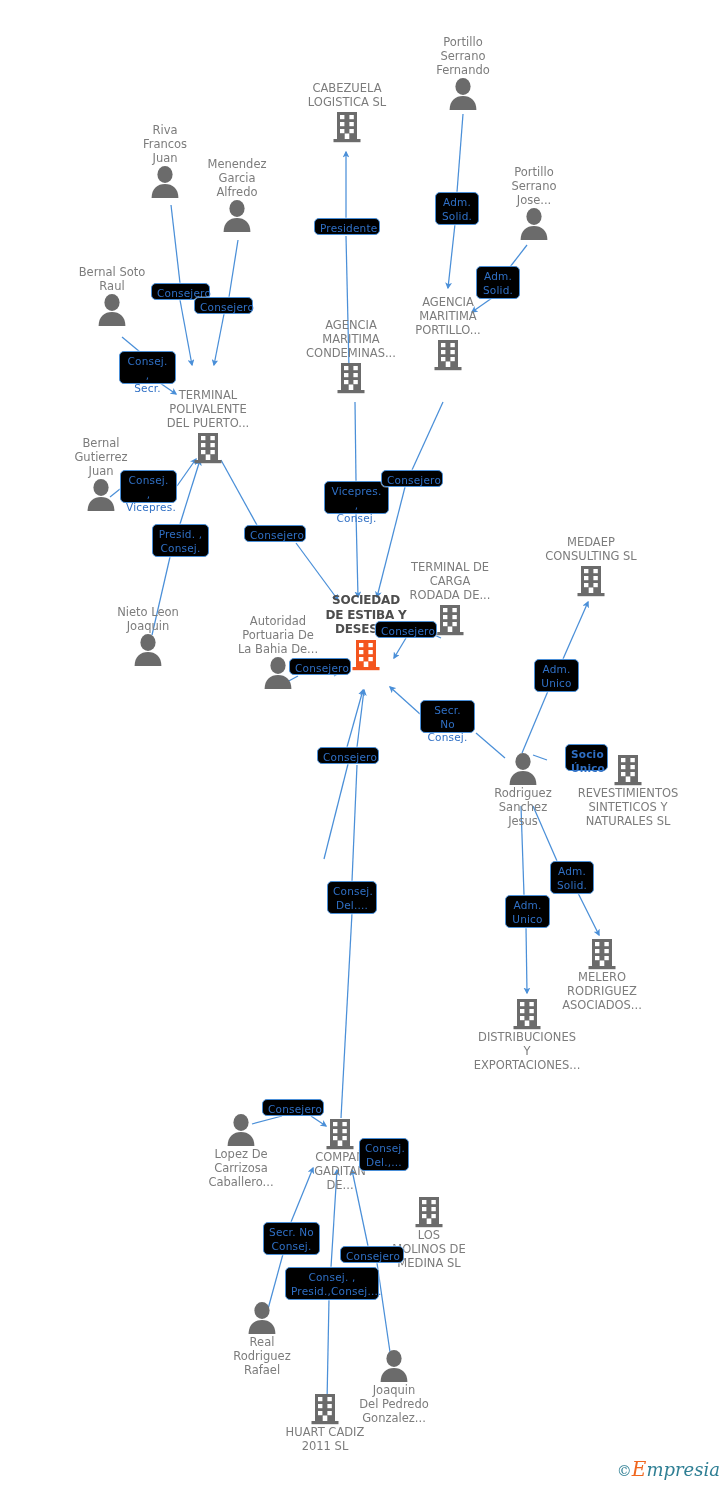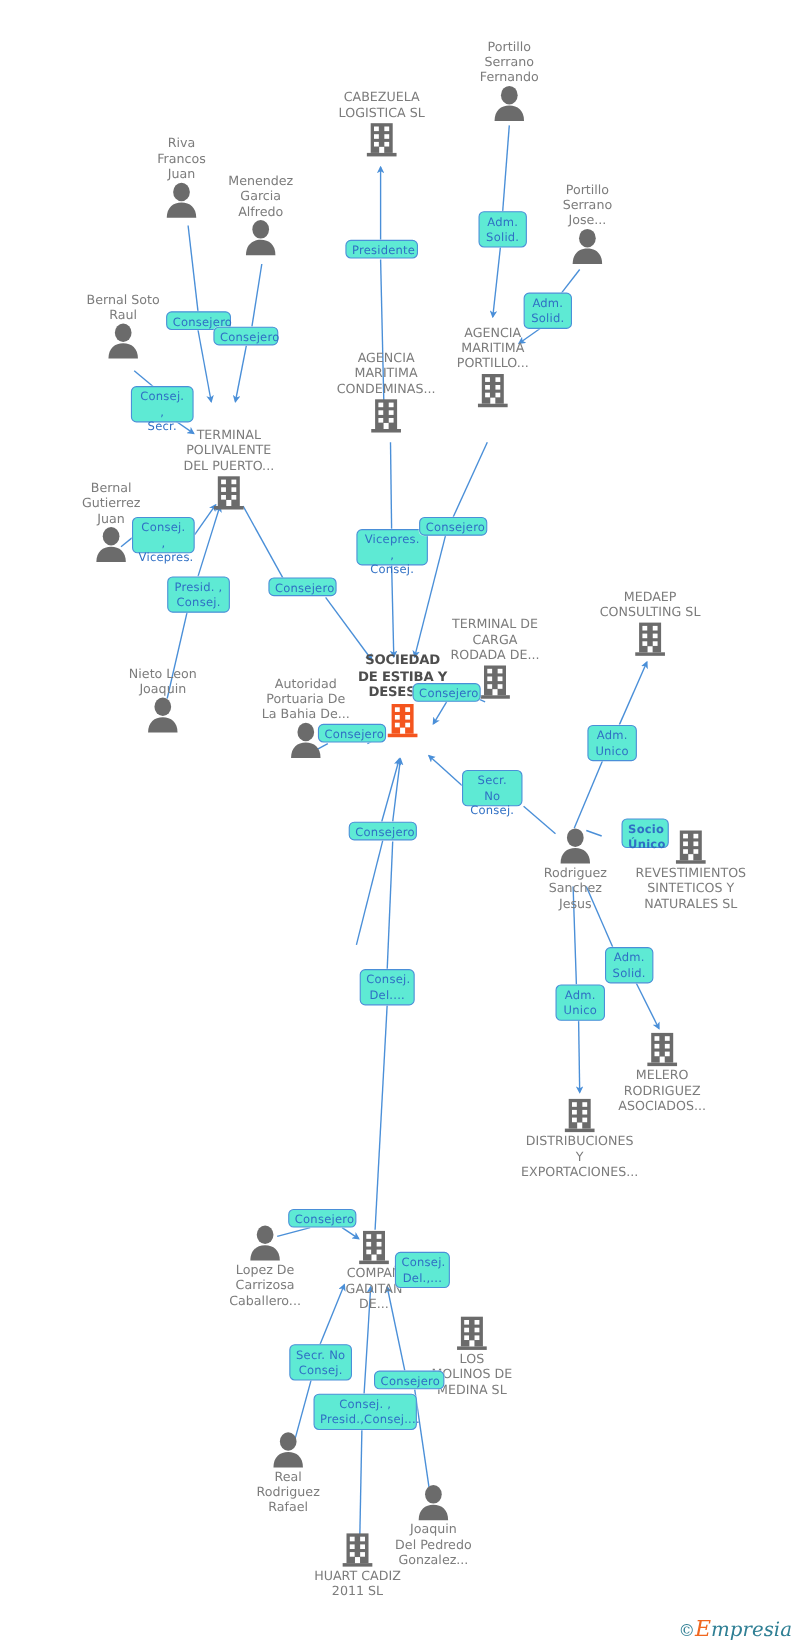--- a/index.html
+++ b/index.html
@@ -44,38 +44,38 @@
     font-weight:bold;
     font-size:12px;
     line-height:14.5px;
     letter-spacing:-.2px;
   }
 
   
   .chip{
     position:absolute;
     box-sizing:border-box;
-    background:#5eead4;
+    background:#000000;
     border:1.4px solid #4a8fd8;
     border-radius:5px;
     color:#2f6fc4;
     font-size:10.5px;
     line-height:13.5px;
     text-align:center;
     padding:3px 5px;
     white-space:pre-line;
     letter-spacing:.2px;
     box-shadow:0 0 0 .5px rgba(255,255,255,.6);
   }
 
   
   #watermark{
     position:absolute;
     right:8px;
-    bottom:8px;
+    bottom:19px;
     font-size:17px;
     color:#2f7f94;
     font-family:"DejaVu Serif", serif;
     white-space:nowrap;
   }
   #watermark .c{ font-size:15px; color:#2f7f94; }
   #watermark .e{ color:#f0671f; font-style:italic; font-size:20px;}
   #watermark .rest{ color:#2f7f94; font-style:italic; font-size:18px;}
 </style>
 </head>

